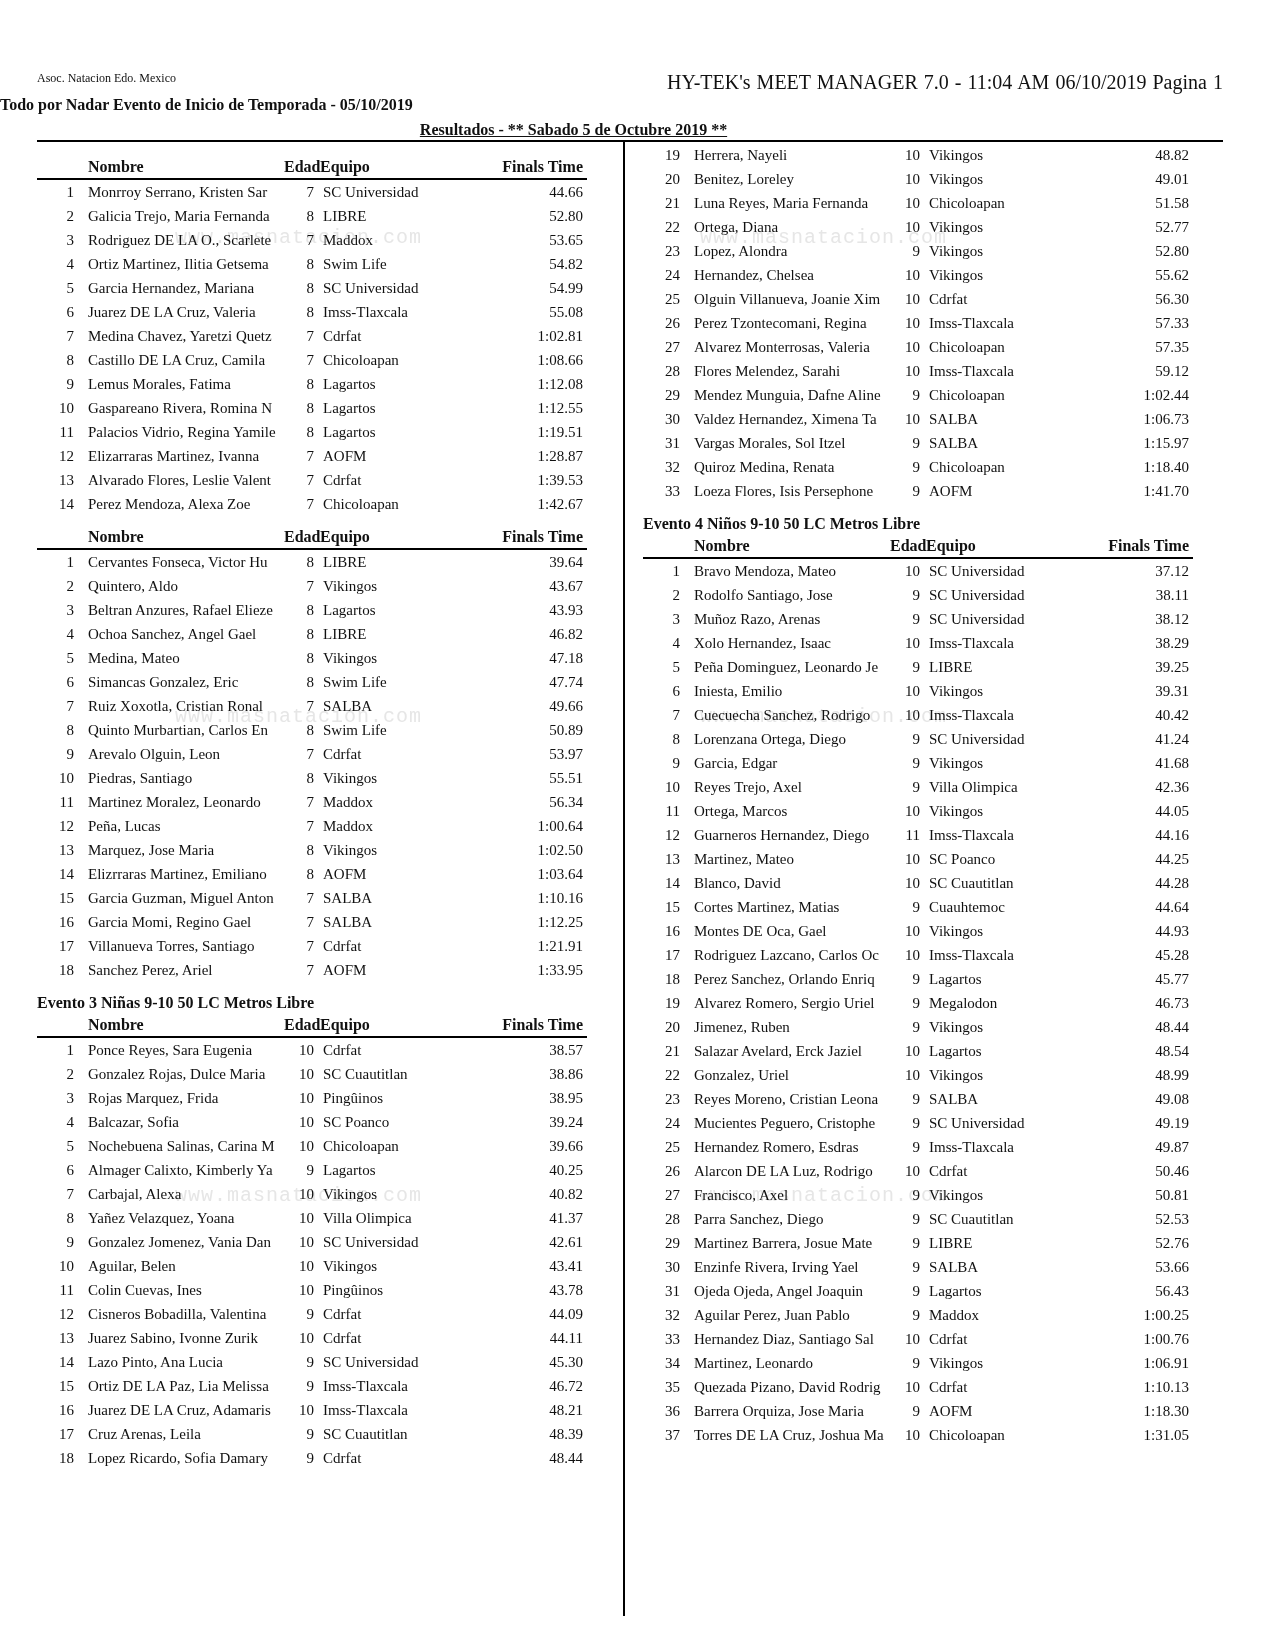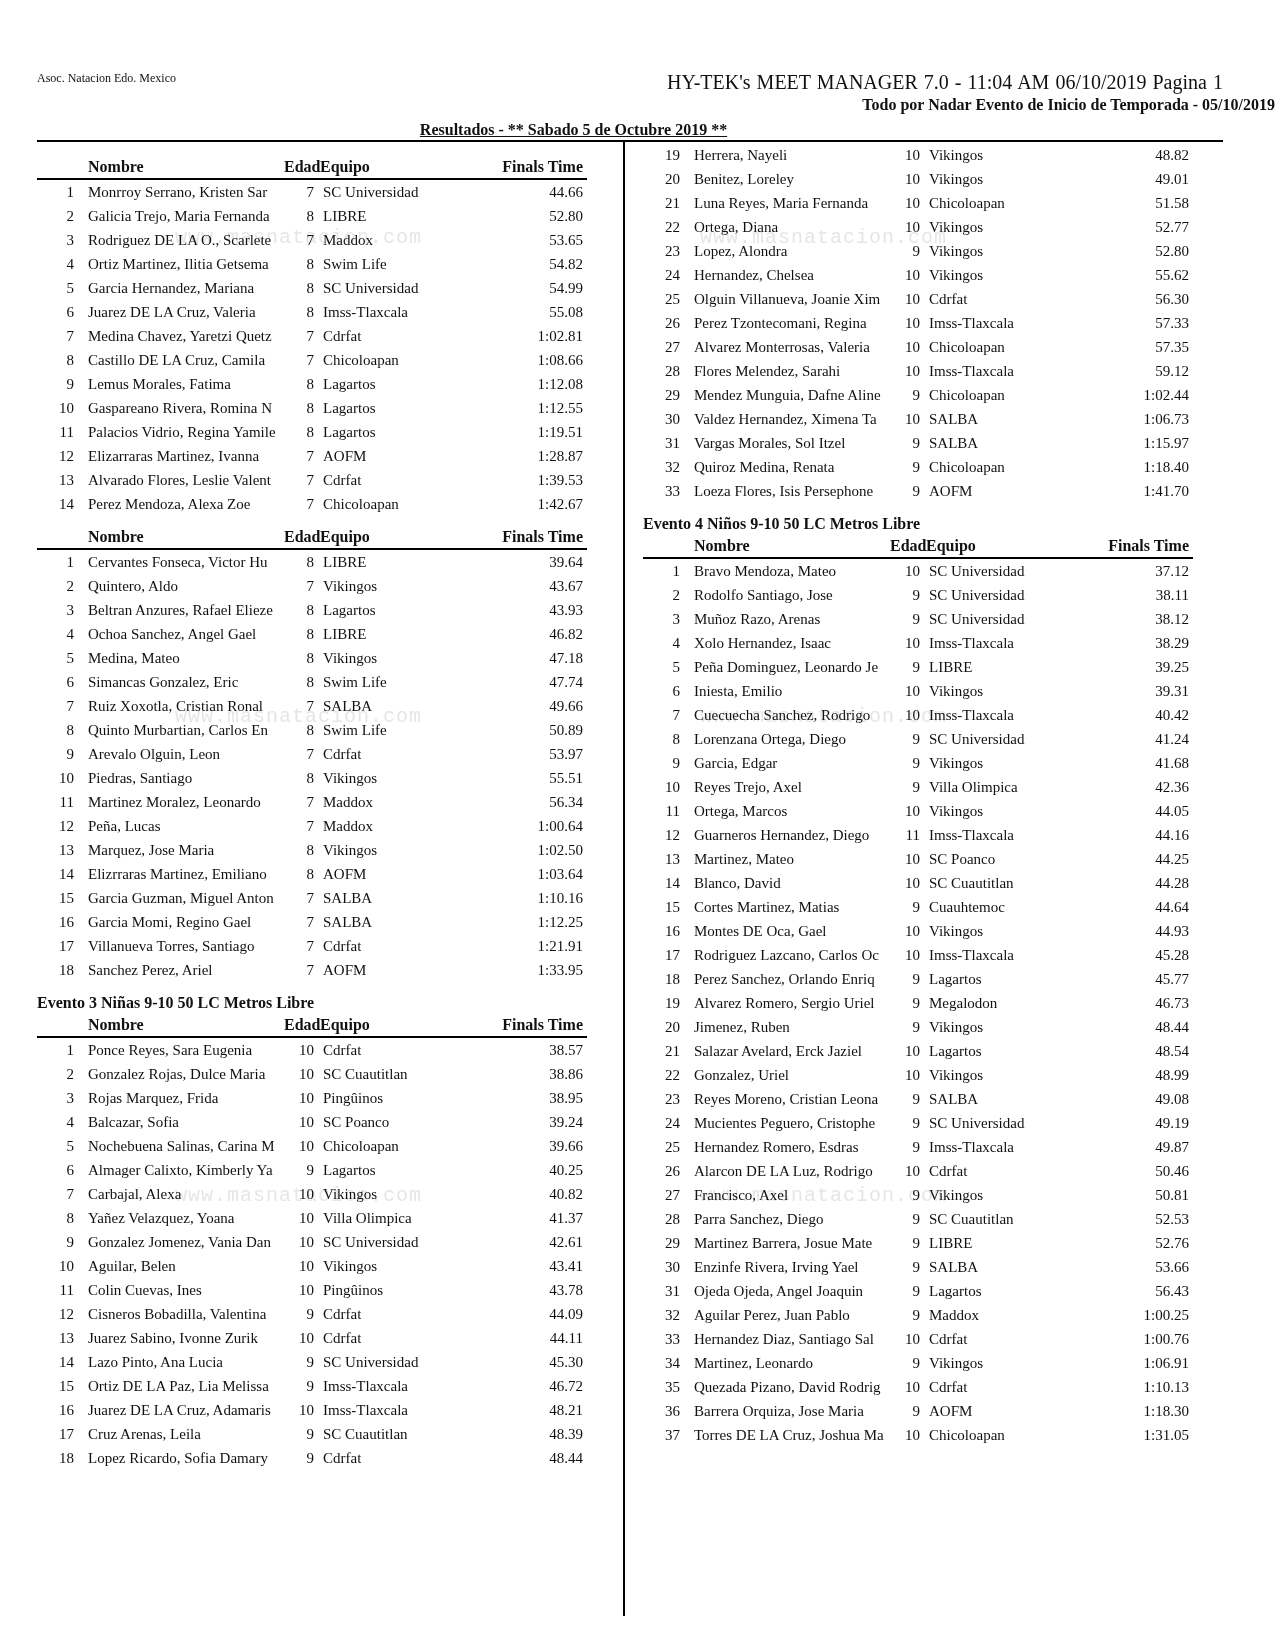--- a/index.html
+++ b/index.html
@@ -1,20 +1,20 @@
 <!DOCTYPE html>
 <html><head>
 <meta charset="utf-8">
 <style>
   html, body { margin: 0; padding: 0; background: #ffffff; }
   body { width: 1275px; height: 1650px; position: relative; overflow: hidden;
          font-family: "Liberation Serif", "DejaVu Serif", serif; color: #111; }
   .hdr-left { position: absolute; left: 37px; top: 71px; font-size: 12px; }
   .hdr-right { position: absolute; left: 667px; top: 71px; font-size: 20px; word-spacing: 1px; }
-  .title1 { position: absolute; left: 0; width: 1275px; text-align: right; top: 96px; font-size: 16px; font-weight: bold; }
+  .title1 { position: absolute; left: 0; width: 1275px; text-align: left; top: 96px; font-size: 16px; font-weight: bold; }
   .title2 { position: absolute; left: 0; width: 1147px; text-align: center; top: 121px; font-size: 16px; font-weight: bold; text-decoration: underline; }
   .topline { position: absolute; left: 37px; top: 140px; width: 1186px; border-top: 2px solid #000; }
   .vline { position: absolute; left: 623px; top: 141px; height: 1475px; border-left: 2px solid #000; }
   .col { position: absolute; width: 550px; }
   .col.left { left: 37px; top: 156px; }
   .col.right { left: 643px; top: 143px; }
   .event { margin-bottom: 10px; }
   .event-title { font-weight: bold; font-size: 16px; height: 22px; line-height: 22px; }
   .colhdr { position: relative; height: 22px; font-weight: bold; font-size: 16px; border-bottom: 2px solid #000; }
   .colhdr span { position: absolute; top: 2px; }

